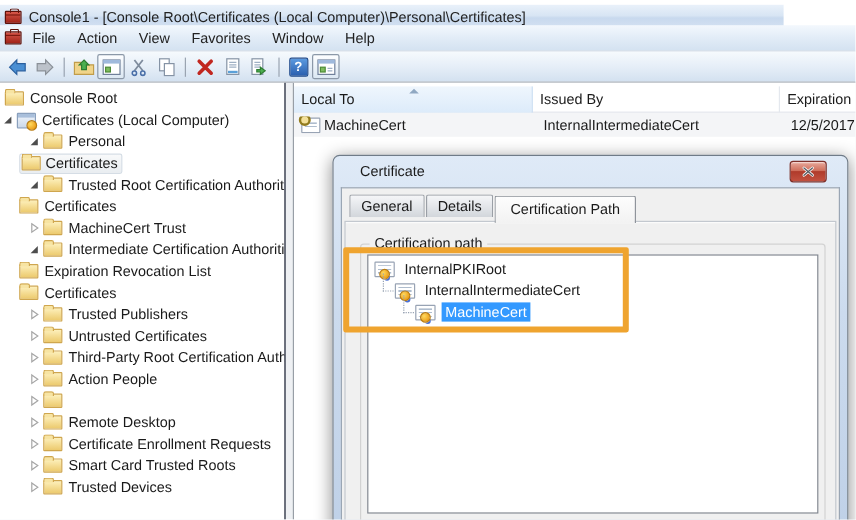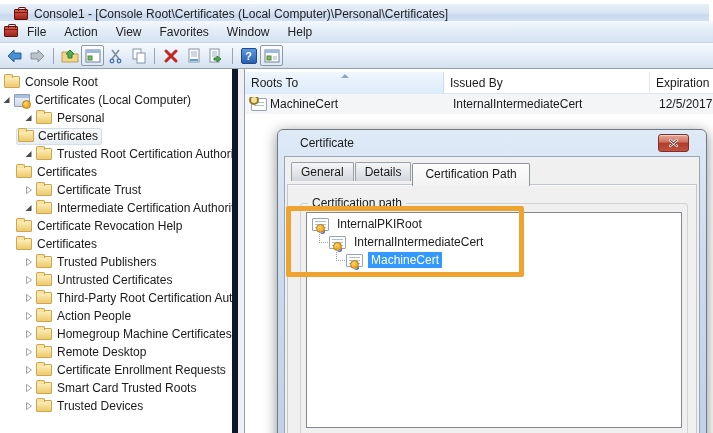--- a/index.html
+++ b/index.html
@@ -1,22 +1,22 @@
 <!DOCTYPE html>
 <html><head>
 <meta charset="utf-8">
 <style>
   * { margin:0; padding:0; box-sizing:border-box; }
   html,body { width:713px; height:433px; overflow:hidden; }
   body { font-family:"Liberation Sans", sans-serif; font-size:12px; color:#1a1a1a; background:#fff; position:relative; }
 
   
-  .titlebar { position:absolute; left:0; top:4px; width:709px; height:21px;
+  .titlebar { position:absolute; left:0; top:4px; width:653px; height:21px;
     background:linear-gradient(180deg,#e9f1fa 0%,#d8e5f4 45%,#c8d9ee 55%,#d5e2f2 100%);
-    display:flex; align-items:center; padding-left:14px; border-bottom:1px solid #eef4fb; }
+    display:flex; align-items:center; padding-left:4px; border-bottom:1px solid #eef4fb; }
   .titletext { margin-left:6px; color:#222; white-space:nowrap; }
   .menubar { position:absolute; left:0; top:21px; width:713px; height:22px;
     background:linear-gradient(180deg,#f3f8fd 0%,#e2ecf7 50%,#d4e2f1 100%);
     display:flex; align-items:center; padding-left:4px; border-bottom:1px solid #c8d4e2; }
   .menuitem { padding:2px 9px; white-space:nowrap; color:#222; }
   .mmcicon { width:14px; height:11px; position:relative; display:inline-block;
     background:linear-gradient(180deg,#d8574a,#a02318); border:1px solid #5f120a; border-radius:1px; flex:none; }
   .mmcicon::before { content:""; position:absolute; left:0; right:0; top:2px; border-top:1px solid #7e1b10; }
   .mmcicon::after { content:""; position:absolute; left:3px; top:-3px; width:6px; height:3px;
     border:1px solid #5f120a; border-bottom:none; border-radius:2px 2px 0 0; }
@@ -26,21 +26,21 @@
     border-bottom:1px solid #98a0aa; display:flex; align-items:center; padding-left:3px; }
   .tbtn { width:23px; height:21px; display:flex; align-items:center; justify-content:center; border:1px solid transparent; flex:none; }
   .tbtn.pressed { border:1px solid #8b98a8; border-radius:2px; background:linear-gradient(180deg,#fdfeff,#dce8f3); }
   .tsep { width:1px; height:16px; background:#9aa4b1; margin:0 4px; flex:none; }
   .helpbox { width:16px; height:16px; background:linear-gradient(180deg,#5b9ae0,#2a5fae);
     border:1px solid #1e4a8c; border-radius:2px; color:#fff; font-weight:bold; font-size:11px;
     display:flex; align-items:center; justify-content:center; }
 
   
   .bodyarea { position:absolute; left:0; top:69px; width:713px; height:364px; background:#eef0f3; }
-  .treepanel { position:absolute; left:0; top:0; width:238px; height:364px; background:#fff; border-right:6px solid #0f172a; overflow:hidden; }
+  .treepanel { position:absolute; left:0; top:0; width:238px; height:364px; background:#fff; border-right:1px solid #0f172a; overflow:hidden; }
   .listpanel { position:absolute; left:244px; top:0; width:469px; height:364px; background:#fff; border-left:1px solid #989ea6; overflow:hidden; }
 
   
   .trow { display:flex; align-items:center; height:18px; white-space:nowrap; position:relative; }
   .trow .arr { flex:none; }
   .ind0 { padding-left:0; } .ind1 { padding-left:22px; } .ind2 { padding-left:40px; }
   .noarr { padding-left:16px; } .ind0.noarr { padding-left:4px; }
   .tlabel { margin-left:5px; }
   .selbox { display:flex; align-items:center; border:1px solid #d5dde5; border-radius:2px;
     background:linear-gradient(180deg,#f8f9fa,#e9edf1); padding:0 3px 0 1px; height:17px; }
@@ -239,32 +239,32 @@
     </div>
     <div class="trow ind2 noarr">
       <span class="folder"></span>
       <span class="tlabel">Certificates</span>
     </div>
     <div class="trow ind1">
       <svg class="arr" width="14" height="16">
           <path d="M4.5 4.5 l5 3.5 l-5 3.5 z" fill="#fff" stroke="#a6a6a6"></path>
         </svg>
       <span class="folder"></span>
-      <span class="tlabel">Certificate Trust</span>
+      <span class="tlabel">MachineCert Trust</span>
     </div>
     <div class="trow ind1">
       <svg class="arr" width="14" height="16">
           <path d="M9.5 5 v6 h-6 z" fill="#4d4d4d"></path>
         </svg>
       <span class="folder"></span>
       <span class="tlabel">Intermediate Certification Authorities</span>
     </div>
     <div class="trow ind2 noarr">
       <span class="folder"></span>
-      <span class="tlabel">Certificate Revocation Help</span>
+      <span class="tlabel">Expiration Revocation List</span>
     </div>
     <div class="trow ind2 noarr">
       <span class="folder"></span>
       <span class="tlabel">Certificates</span>
     </div>
     <div class="trow ind1">
       <svg class="arr" width="14" height="16">
           <path d="M4.5 4.5 l5 3.5 l-5 3.5 z" fill="#fff" stroke="#a6a6a6"></path>
         </svg>
       <span class="folder"></span>
@@ -289,21 +289,20 @@
           <path d="M4.5 4.5 l5 3.5 l-5 3.5 z" fill="#fff" stroke="#a6a6a6"></path>
         </svg>
       <span class="folder"></span>
       <span class="tlabel">Action People</span>
     </div>
     <div class="trow ind1">
       <svg class="arr" width="14" height="16">
           <path d="M4.5 4.5 l5 3.5 l-5 3.5 z" fill="#fff" stroke="#a6a6a6"></path>
         </svg>
       <span class="folder"></span>
-      <span class="tlabel">Homegroup Machine Certificates</span>
     </div>
     <div class="trow ind1">
       <svg class="arr" width="14" height="16">
           <path d="M4.5 4.5 l5 3.5 l-5 3.5 z" fill="#fff" stroke="#a6a6a6"></path>
         </svg>
       <span class="folder"></span>
       <span class="tlabel">Remote Desktop</span>
     </div>
     <div class="trow ind1">
       <svg class="arr" width="14" height="16">
@@ -324,21 +323,21 @@
           <path d="M4.5 4.5 l5 3.5 l-5 3.5 z" fill="#fff" stroke="#a6a6a6"></path>
         </svg>
       <span class="folder"></span>
       <span class="tlabel">Trusted Devices</span>
     </div>
   </div>
 
   <div class="listpanel">
     <div class="lheader">
       <div class="hcol sorted" style="width:199px">
-        <span>Roots To</span>
+        <span>Local To</span>
         <span class="sortarrow"></span>
       </div>
       <div class="hcol" style="width:206px">
         <span>Issued By</span>
       </div>
       <div class="hcol" style="width:155px; border-right:none">
         <span>Expiration Date</span>
       </div>
     </div>
     <div class="lrow">

